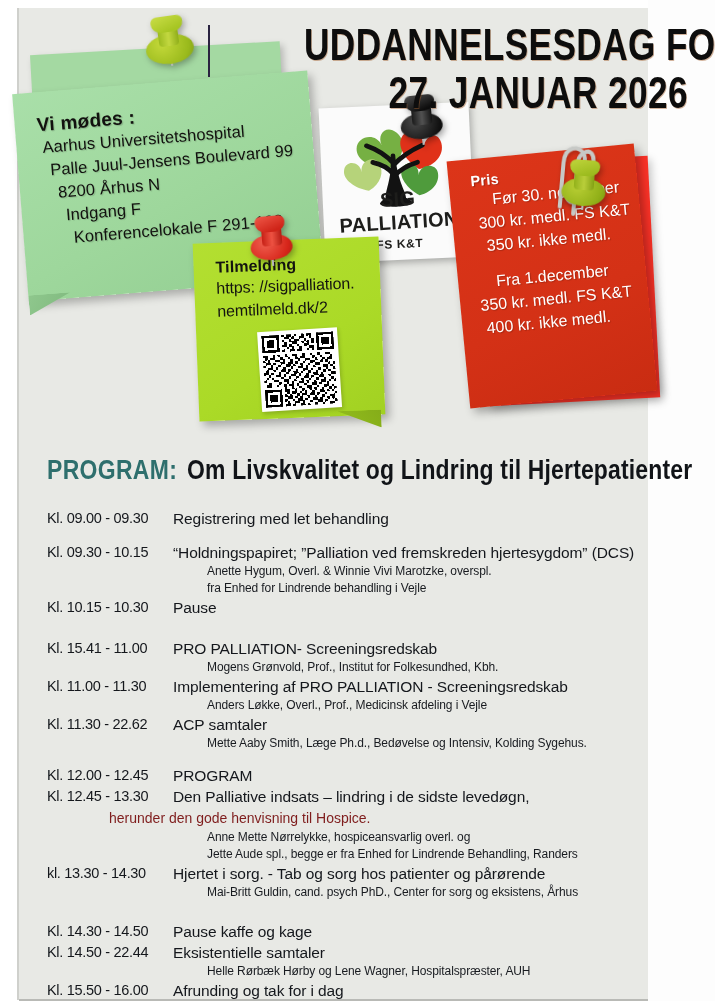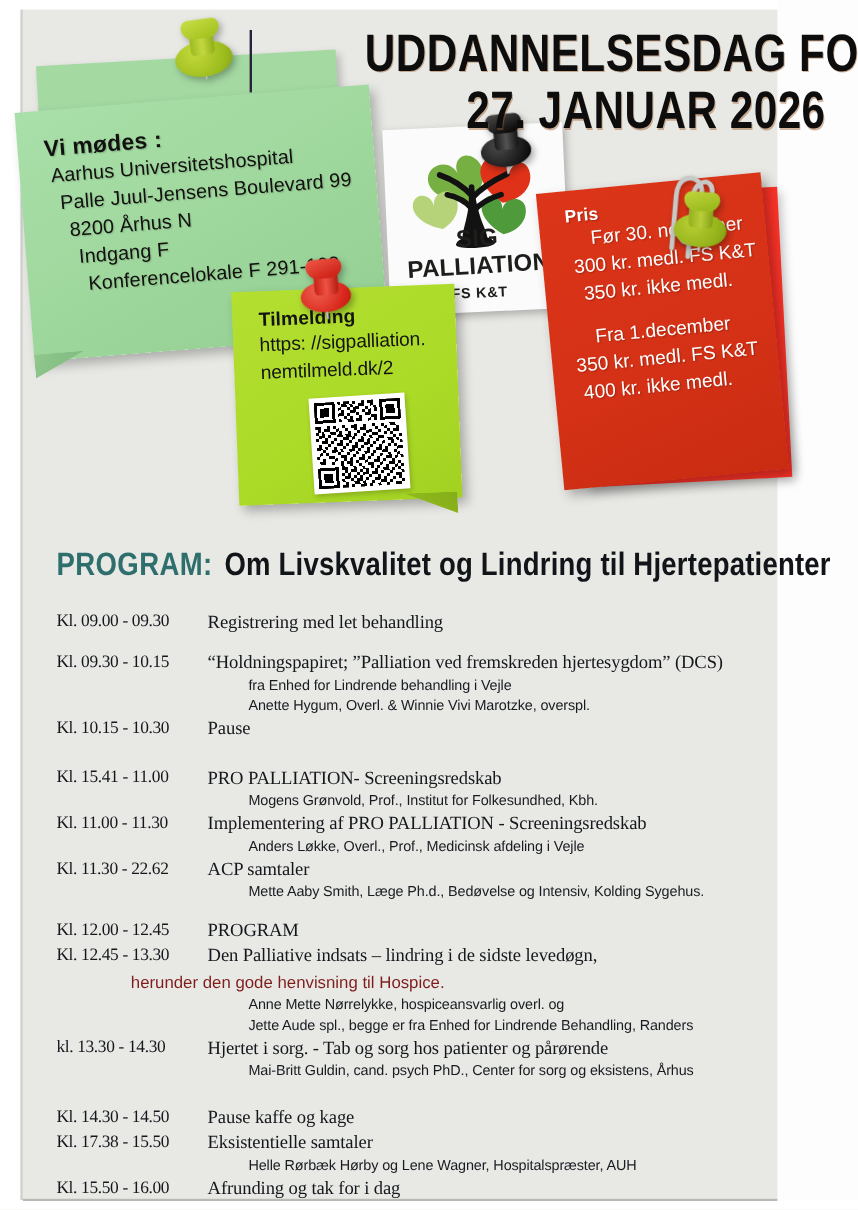--- a/index.html
+++ b/index.html
@@ -179,21 +179,21 @@
     font-family:"Liberation Sans Narrow","Liberation Sans",sans-serif;
     font-size:27px;font-weight:bold;color:#2e6f6d;letter-spacing:.4px;
     display:inline-block;transform:scaleX(.85);transform-origin:left center;
   }
   .prog-head .sub{
     font-family:"Liberation Sans Narrow","Liberation Sans",sans-serif;
     font-size:27px;font-weight:bold;color:#111418;letter-spacing:.2px;
     display:inline-block;transform:scaleX(.85);transform-origin:left center;
     margin-left:-18px;
   }
-  .row{display:flex;align-items:flex-start;font-family:Liberation Serif, serif;}
+  .row{display:flex;align-items:flex-start;}
   .row .time{
     width:126px;flex:0 0 126px;font-size:14.5px;line-height:21px;letter-spacing:-.3px;
     white-space:nowrap;color:#14171c;
   }
   .row .title{font-size:15.5px;line-height:21px;color:#14171c;letter-spacing:-.1px;}
   .speaker{margin-left:160px;font-size:12px;line-height:17px;color:#181b20;letter-spacing:-.1px;}
   .cont{margin-left:62px;font-size:14px;line-height:22px;color:#7f1d1d;}
   .sp-gap{height:13px;}
   .sp-gap-s{height:7px;}
 </style>
@@ -540,22 +540,22 @@
     <div class="row">
       <div class="time">Kl. 09.00 - 09.30</div>
       <div class="title">Registrering med let behandling</div>
     </div>
     <div class="sp-gap"></div>
 
     <div class="row">
       <div class="time">Kl. 09.30 - 10.15</div>
       <div class="title">“Holdningspapiret; ”Palliation ved fremskreden hjertesygdom” (DCS)</div>
     </div>
+    <div class="speaker">Anette Hygum, Overl. &amp; Winnie Vivi Marotzke, overspl.</div>
     <div class="speaker">fra Enhed for Lindrende behandling i Vejle</div>
-    <div class="speaker">Anette Hygum, Overl. &amp; Winnie Vivi Marotzke, overspl.</div>
 
     <div class="row">
       <div class="time">Kl. 10.15 - 10.30</div>
       <div class="title">Pause</div>
     </div>
     <div class="sp-gap"></div>
     <div class="sp-gap-s"></div>
 
     <div class="row">
       <div class="time">Kl. 15.41 - 11.00</div>
@@ -596,21 +596,21 @@
     <div class="speaker">Mai-Britt Guldin, cand. psych PhD., Center for sorg og eksistens, Århus</div>
     <div class="sp-gap"></div>
     <div class="sp-gap-s"></div>
 
     <div class="row">
       <div class="time">Kl. 14.30 - 14.50</div>
       <div class="title">Pause kaffe og kage</div>
     </div>
 
     <div class="row">
-      <div class="time">Kl. 17.38 - 15.50</div>
+      <div class="time">Kl. 14.50 - 22.44</div>
       <div class="title">Eksistentielle samtaler</div>
     </div>
     <div class="speaker">Helle Rørbæk Hørby og Lene Wagner, Hospitalspræster, AUH</div>
 
     <div class="row">
       <div class="time">Kl. 15.50 - 16.00</div>
       <div class="title">Afrunding og tak for i dag</div>
     </div>
   </div>
 

